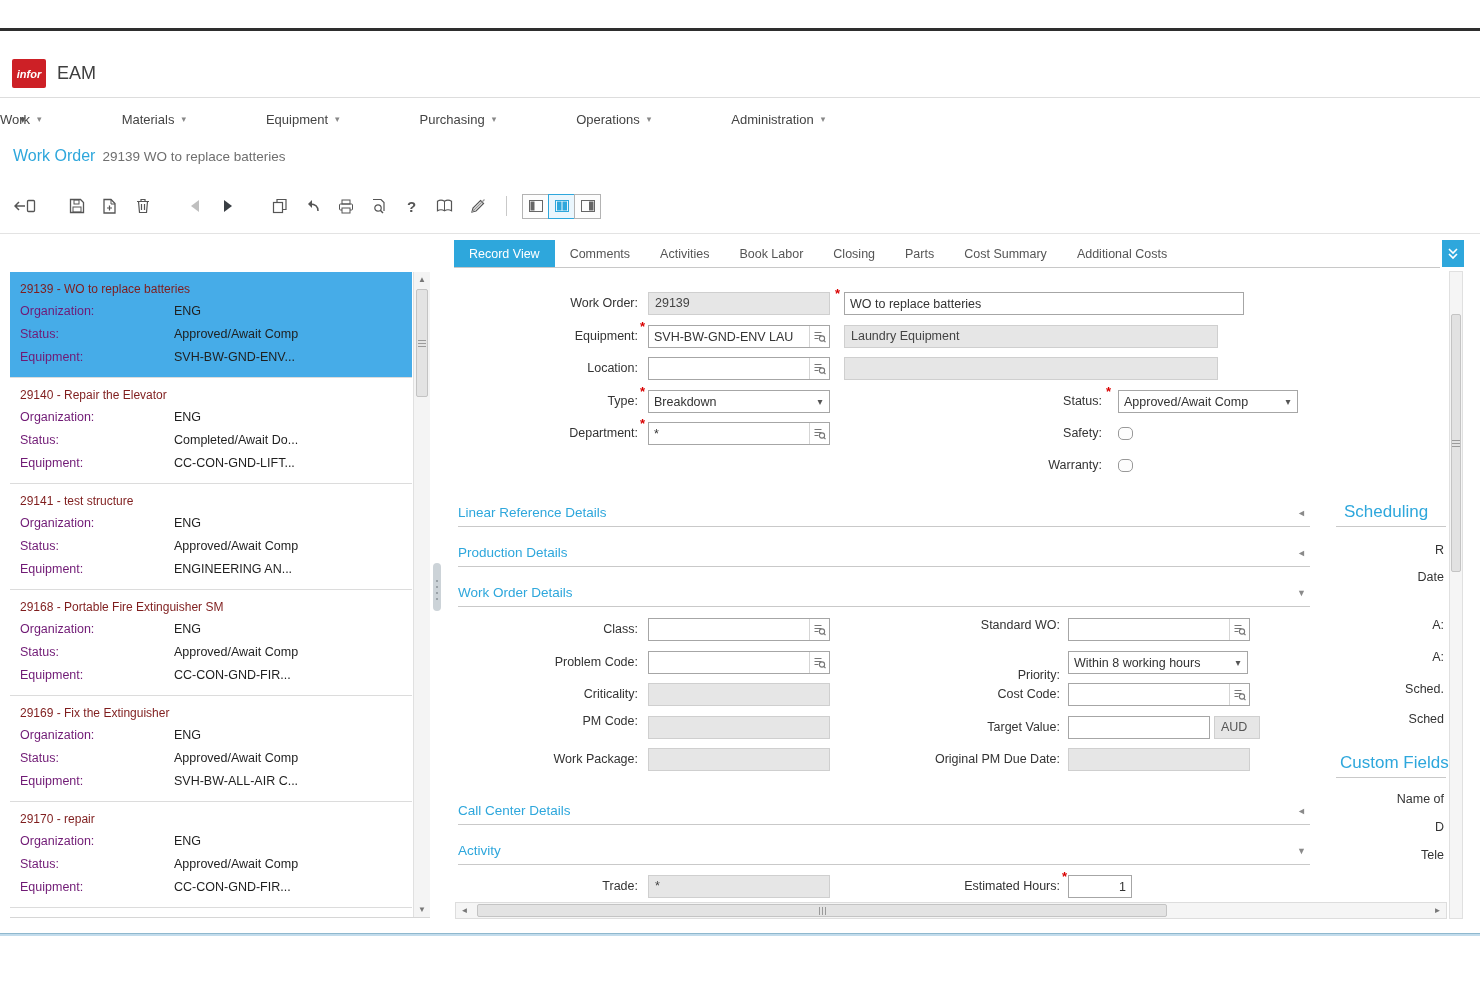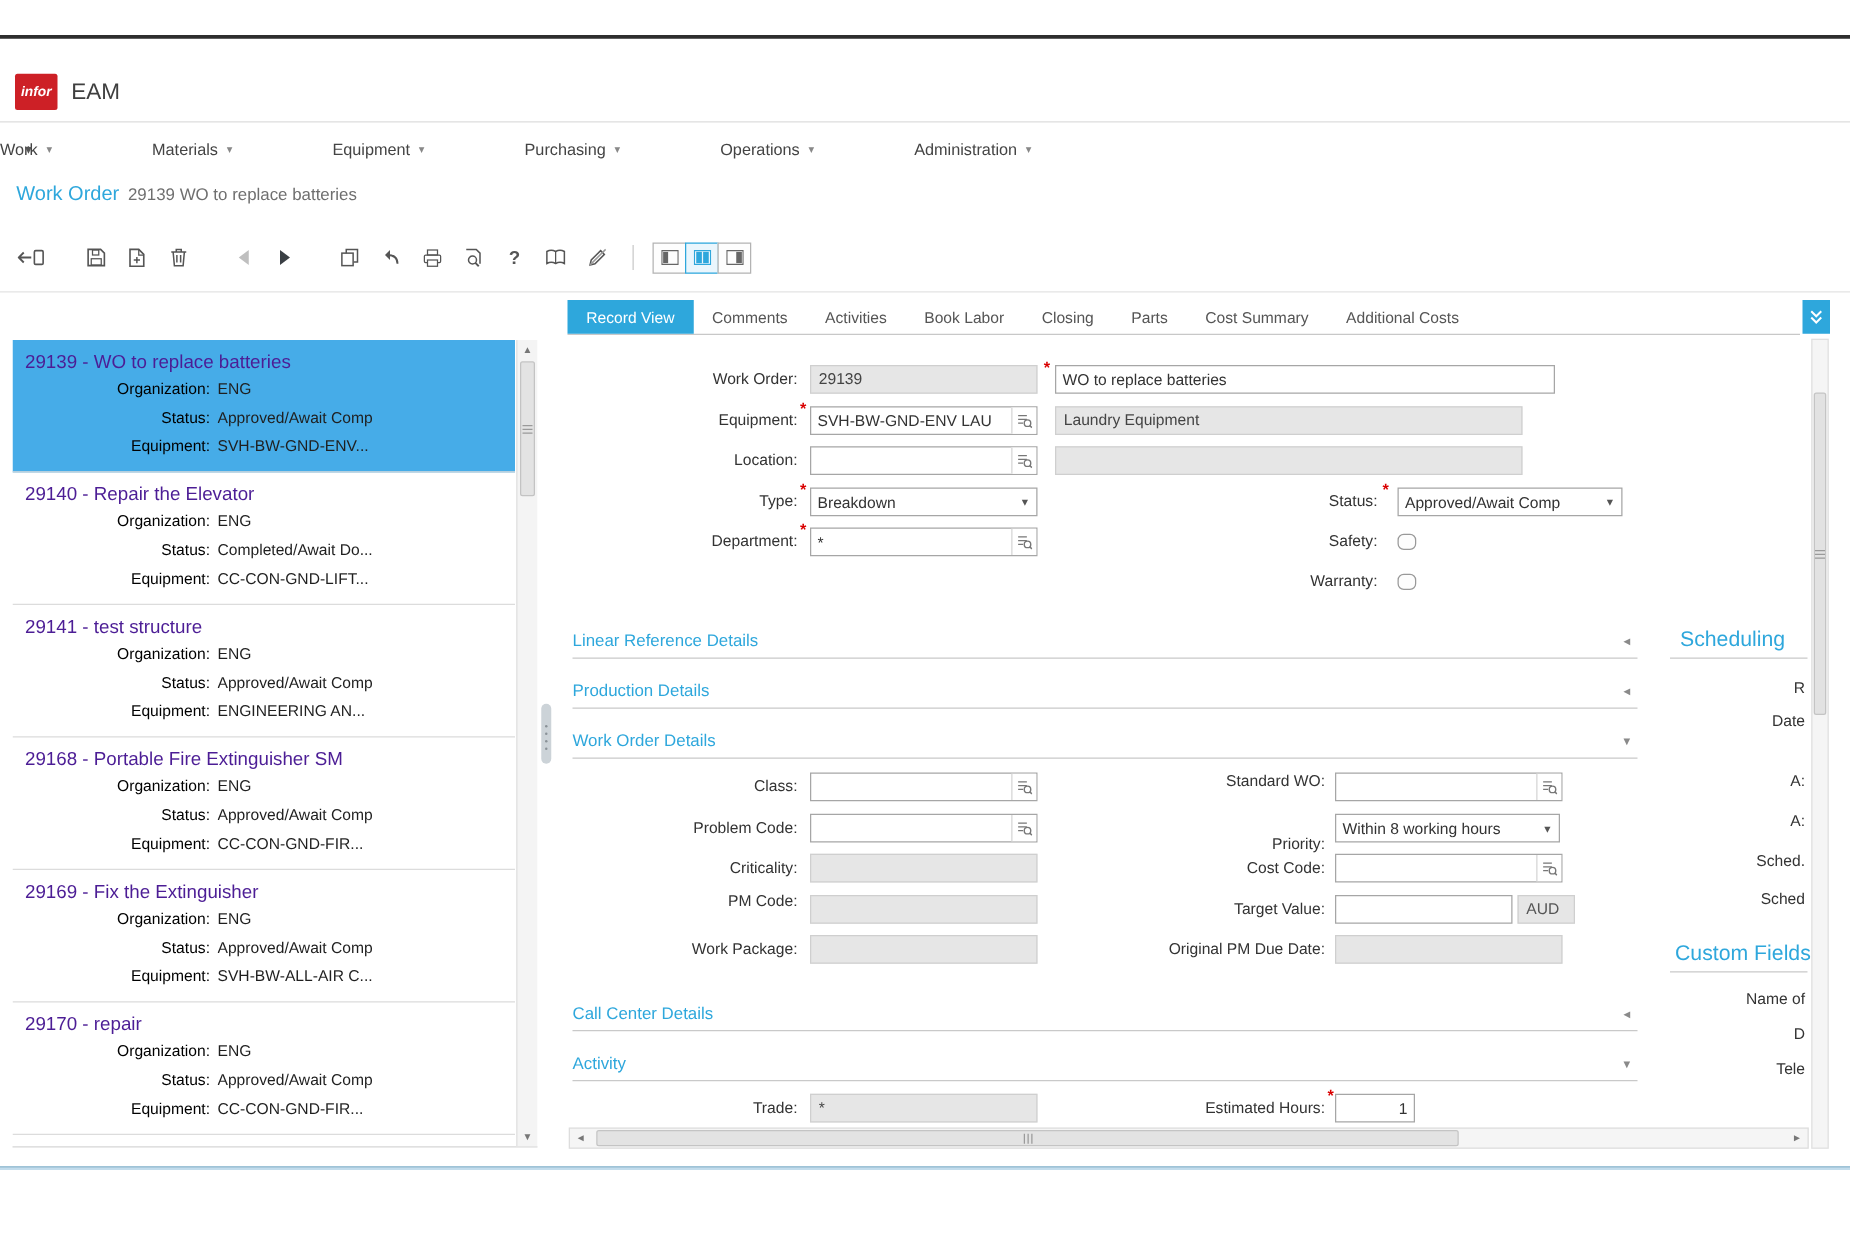--- a/index.html
+++ b/index.html
@@ -26,23 +26,23 @@
 .pbtn{width:27px;height:25px;border:1px solid #b3b3b3;background:#fdfdfd;display:flex;align-items:center;justify-content:center;cursor:pointer;margin-left:-1px}
 .pbtn.active{border-color:#2ea7dc;background:#eaf6fd}
 .help-glyph{font-size:15px;font-weight:bold;color:#555}
 .toolbar-rule{position:absolute;top:233px;left:0;width:100%;height:1px;background:#e3e3e3}
 .sidebar-search{position:absolute;left:10px;top:240px;width:420px;height:27px;border:1px solid #98a0a6;display:flex;align-items:center;background:#fff}
 .sidebar-search input{flex:1;border:none;outline:none;padding:0 8px;font-size:12.5px;color:#555;font-family:inherit;background:transparent}
 .search-ico{width:26px;display:flex;justify-content:center;cursor:pointer}
 .wo-list{position:absolute;left:10px;top:272px;width:420px;height:646px;overflow:hidden;border-bottom:1px solid #d6d6d6;background:#fff}
 .wo-item{width:402px;padding:7px 6px 8px 10px;border-bottom:1px solid #dcdcdc;cursor:pointer}
 .wo-item.selected{background:#46ace8}
-.wo-title{font-size:15px;color:#4c1d95;line-height:21px;white-space:nowrap;overflow:hidden}
+.wo-title{font-size:12px;color:#7f1d1d;line-height:21px;white-space:nowrap;overflow:hidden}
 .wo-line{display:flex;line-height:23px;font-size:12.5px}
-.wo-lbl{width:148px;text-align:right;color:#000000;flex:none}
+.wo-lbl{width:148px;text-align:left;color:#701a75;flex:none}
 .wo-val{margin-left:6px;color:#1f1f1f;white-space:nowrap;overflow:hidden}
 .sb-scroll{position:absolute;right:0;top:0;width:17px;height:646px;background:#f4f4f4;border-left:1px solid #e0e0e0}
 .sb-up,.sb-down{position:absolute;left:0;width:16px;height:14px;text-align:center;font-size:8px;color:#777;line-height:14px;cursor:pointer}
 .sb-up{top:1px}.sb-down{bottom:1px}
 .sb-thumb{position:absolute;left:2px;top:17px;width:12px;height:108px;background:#e3e3e3;border:1px solid #c3c3c3;border-radius:2px;cursor:pointer;display:flex;align-items:center;justify-content:center}
 .hgrip{width:8px;height:1px;background:#9a9a9a;box-shadow:0 3px 0 #9a9a9a,0 -3px 0 #9a9a9a}
 .vgrip{width:1px;height:8px;background:#9a9a9a;box-shadow:3px 0 0 #9a9a9a,-3px 0 0 #9a9a9a}
 .splitter{position:absolute;left:433px;top:563px;width:8px;height:48px;background:#ccd3d8;border-radius:4px;cursor:col-resize;display:flex;align-items:center;justify-content:center}
 .split-dots{width:2px;height:2px;background:#8a9298;border-radius:50%;box-shadow:0 6px 0 #8a9298,0 -6px 0 #8a9298,0 12px 0 #8a9298}
 .main{position:absolute;left:450px;top:240px;width:1014px;height:690px}

